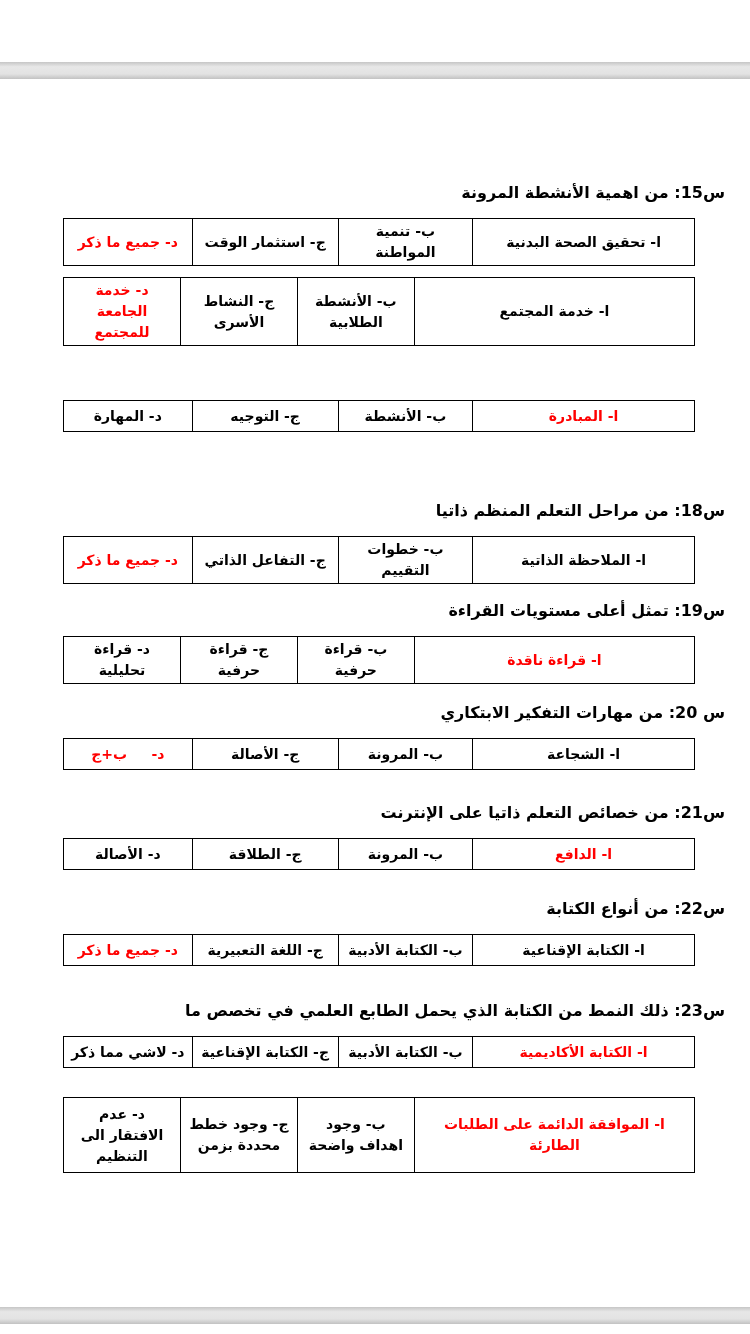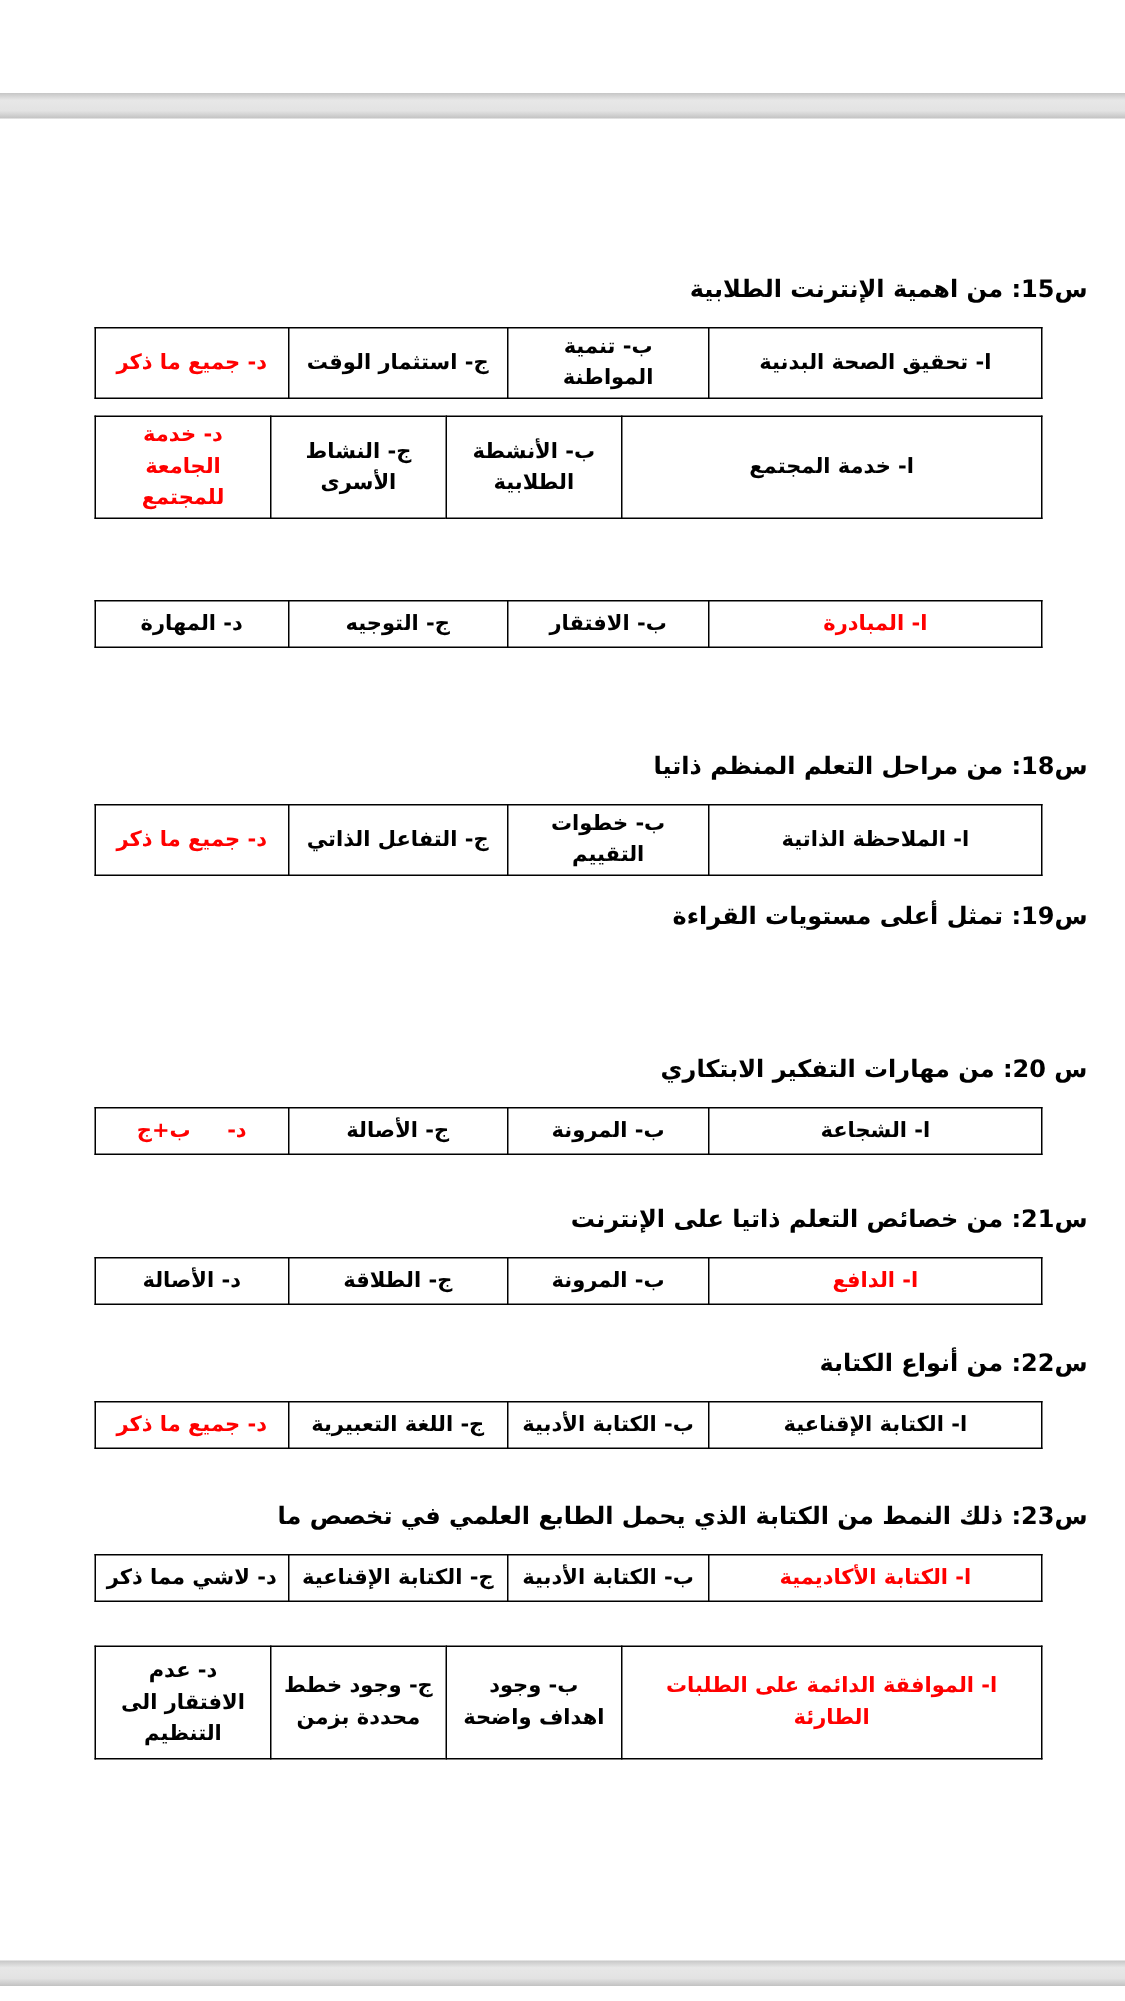--- a/index.html
+++ b/index.html
@@ -42,21 +42,21 @@
 </style>
 </head>
 <body>
 
 <div class="page-gap gap-top"></div>
 <div class="page-gap gap-bottom"></div>
 
 <main>
 
   <section class="q" style="top:182px">
-    <h2 class="qt">س15: من اهمية الإنترنت الطلابية</h2>
+    <h2 class="qt">س15: من اهمية الأنشطة المرونة</h2>
     <table class="opts h1">
       <tbody>
           <tr>
         <td class="c-a alr">ا- تحقيق الصحة البدنية</td>
         <td class="c-b">ب- تنمية المواطنة</td>
         <td class="c-c">ج- استثمار الوقت</td>
         <td class="c-d red">د- جميع ما ذكر</td>
       </tr>
     </tbody>
       </table>
@@ -73,21 +73,21 @@
       </tr>
     </tbody>
       </table>
   </section>
 
   <section class="q" style="top:400px">
     <table class="opts h1">
       <tbody>
           <tr>
         <td class="c-a red">ا- المبادرة</td>
-        <td class="c-b">ب- الافتقار</td>
+        <td class="c-b">ب- الأنشطة</td>
         <td class="c-c">ج- التوجيه</td>
         <td class="c-d">د- المهارة</td>
       </tr>
     </tbody>
       </table>
   </section>
 
   <section class="q" style="top:500px">
     <h2 class="qt">س18: من مراحل التعلم المنظم ذاتيا</h2>
     <table class="opts h1">
@@ -97,20 +97,30 @@
         <td class="c-b">ب- خطوات التقييم</td>
         <td class="c-c">ج- التفاعل الذاتي</td>
         <td class="c-d red">د- جميع ما ذكر</td>
       </tr>
     </tbody>
       </table>
   </section>
 
   <section class="q" style="top:600px">
     <h2 class="qt">س19: تمثل أعلى مستويات القراءة</h2>
+    <table class="opts h1 wide">
+      <tbody>
+          <tr>
+        <td class="c-a alr red">ا- قراءة ناقدة</td>
+        <td class="c-b">ب- قراءة حرفية</td>
+        <td class="c-c">ج- قراءة حرفية</td>
+        <td class="c-d">د- قراءة تحليلية</td>
+      </tr>
+    </tbody>
+      </table>
   </section>
 
   <section class="q" style="top:702px">
     <h2 class="qt">س 20: من مهارات التفكير الابتكاري</h2>
     <table class="opts h1">
       <tbody>
           <tr>
         <td class="c-a">ا- الشجاعة</td>
         <td class="c-b">ب- المرونة</td>
         <td class="c-c">ج- الأصالة</td>

